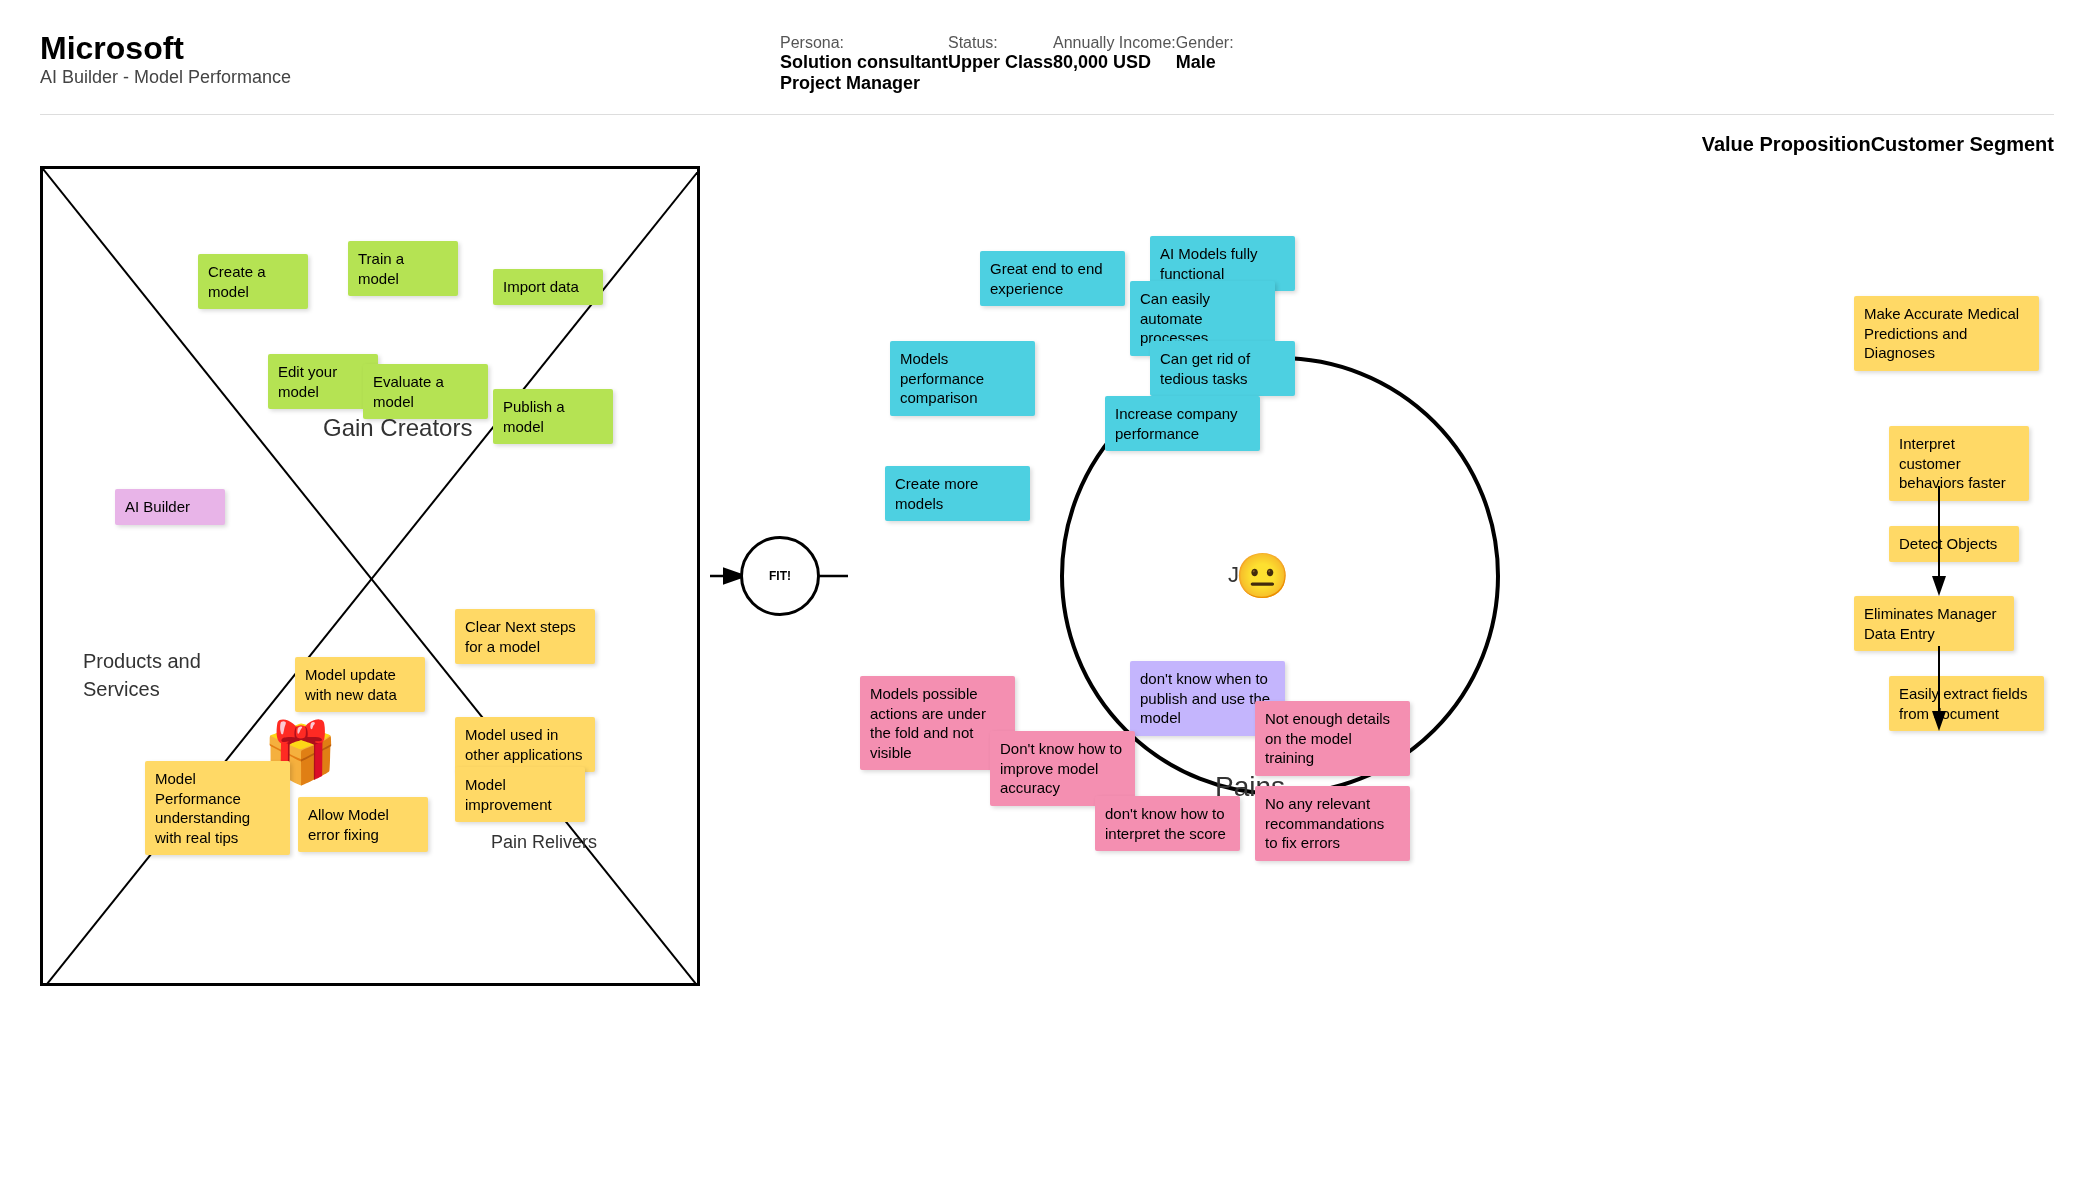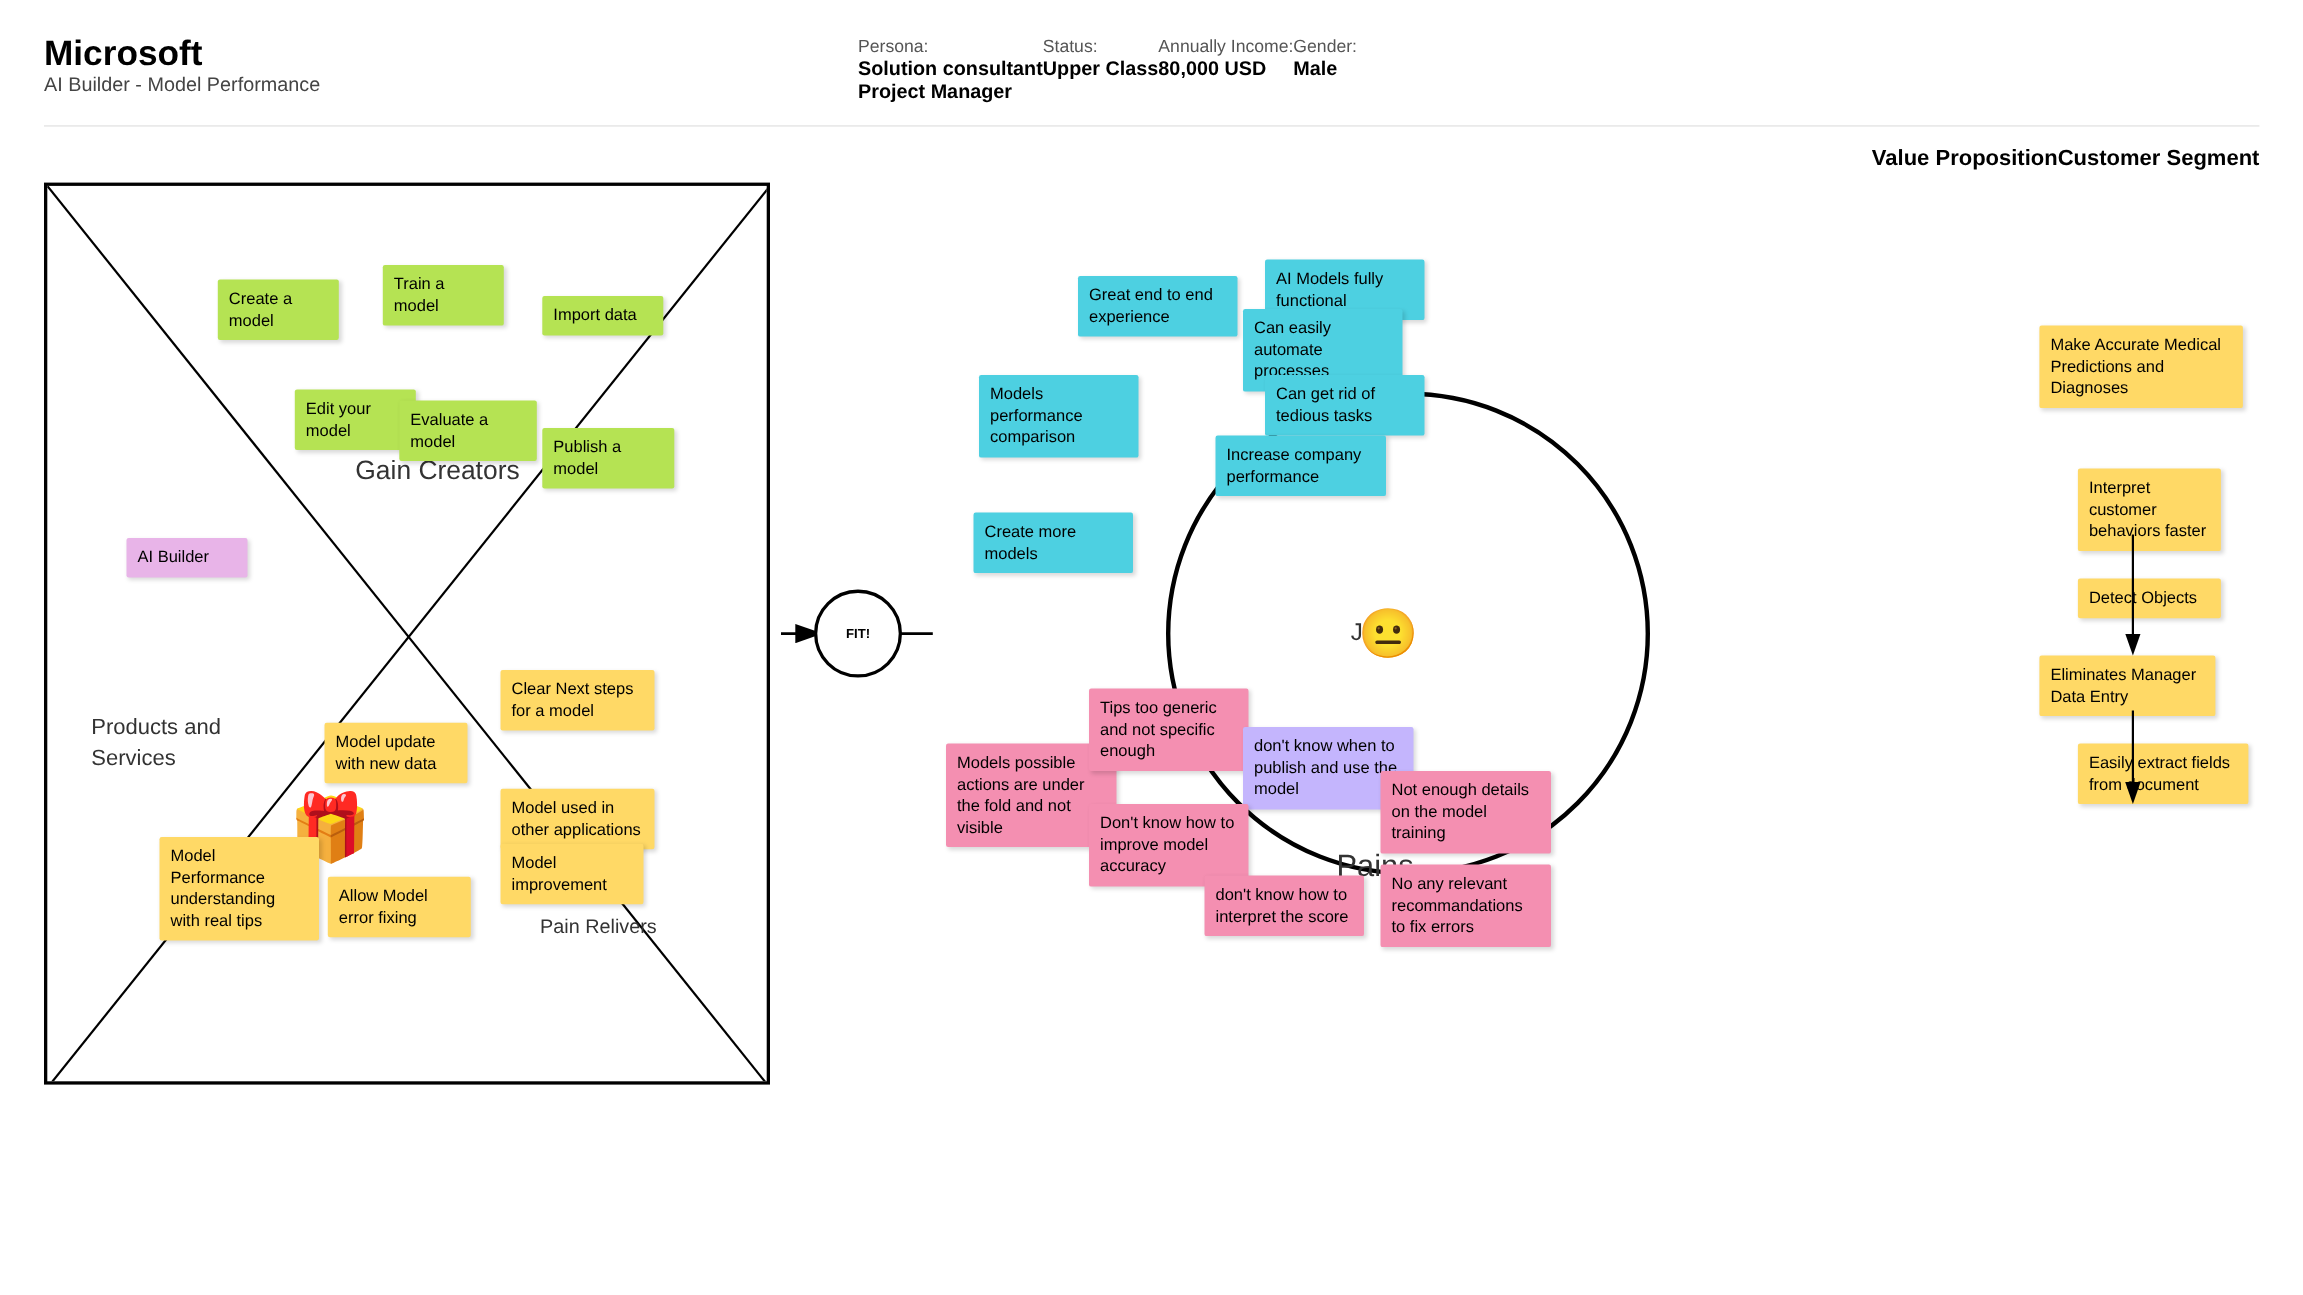--- a/index.html
+++ b/index.html
@@ -264,37 +264,36 @@
       <div class="note note-blue" style="position:absolute;top:115px;left:270px;width:145px;">Can easily automate processes</div>
 
       <div class="note note-blue" style="position:absolute;top:175px;left:290px;width:145px;">Can get rid of tedious tasks</div>
 
       <div class="note note-blue" style="position:absolute;top:230px;left:245px;width:155px;">Increase company performance</div>
 
       <div class="note note-blue" style="position:absolute;top:300px;left:25px;width:145px;">Create more models</div>
 
       <div class="note" style="background:#f48fb1;position:absolute;top:510px;left:0px;width:155px;">Models possible actions are under the fold and not visible</div>
 
-      <div class="note" style="background:#f48fb1;position:absolute;top:460px;left:130px;width:145px;">Tips too generic and not specific enough</div>
 
       <div class="note" style="background:#c4b5fd;position:absolute;top:495px;left:270px;width:155px;">don't know when to publish and use the model</div>
 
       <div class="note" style="background:#f48fb1;position:absolute;top:565px;left:130px;width:145px;">Don't know how to improve model accuracy</div>
 
       <div class="note" style="background:#f48fb1;position:absolute;top:630px;left:235px;width:145px;">don't know how to interpret the score</div>
 
       <div class="note" style="background:#f48fb1;position:absolute;top:535px;left:395px;width:155px;">Not enough details on the model training</div>
 
       <div class="note" style="background:#f48fb1;position:absolute;top:620px;left:395px;width:155px;">No any relevant recommandations to fix errors</div>
 
     </div>
 
     <div style="position:relative;width:200px;height:820px;flex-shrink:0;">
       <div class="note note-yellow" style="position:absolute;top:130px;left:0px;width:185px;">Make Accurate Medical Predictions and Diagnoses</div>
-      <div class="note note-yellow" style="position:absolute;top:260px;left:35px;width:130px;">Interpret customer behaviors faster</div>
+      <div class="note note-yellow" style="position:absolute;top:260px;left:35px;width:140px;">Interpret customer behaviors faster</div>
       <div class="note note-yellow" style="position:absolute;top:360px;left:35px;width:130px;">Detect Objects</div>
       <div class="note note-yellow" style="position:absolute;top:430px;left:0px;width:160px;">Eliminates Manager Data Entry</div>
       <div class="note note-yellow" style="position:absolute;top:510px;left:35px;width:155px;">Easily extract fields from document</div>
 
       <svg style="position:absolute;top:0;left:0;width:100%;height:100%;pointer-events:none;">
         <defs>
           <marker id="arrowD" markerWidth="10" markerHeight="7" refX="5" refY="3.5" orient="auto">
             <polygon points="0 0, 10 3.5, 0 7" fill="#000"></polygon>
           </marker>
         </defs>

